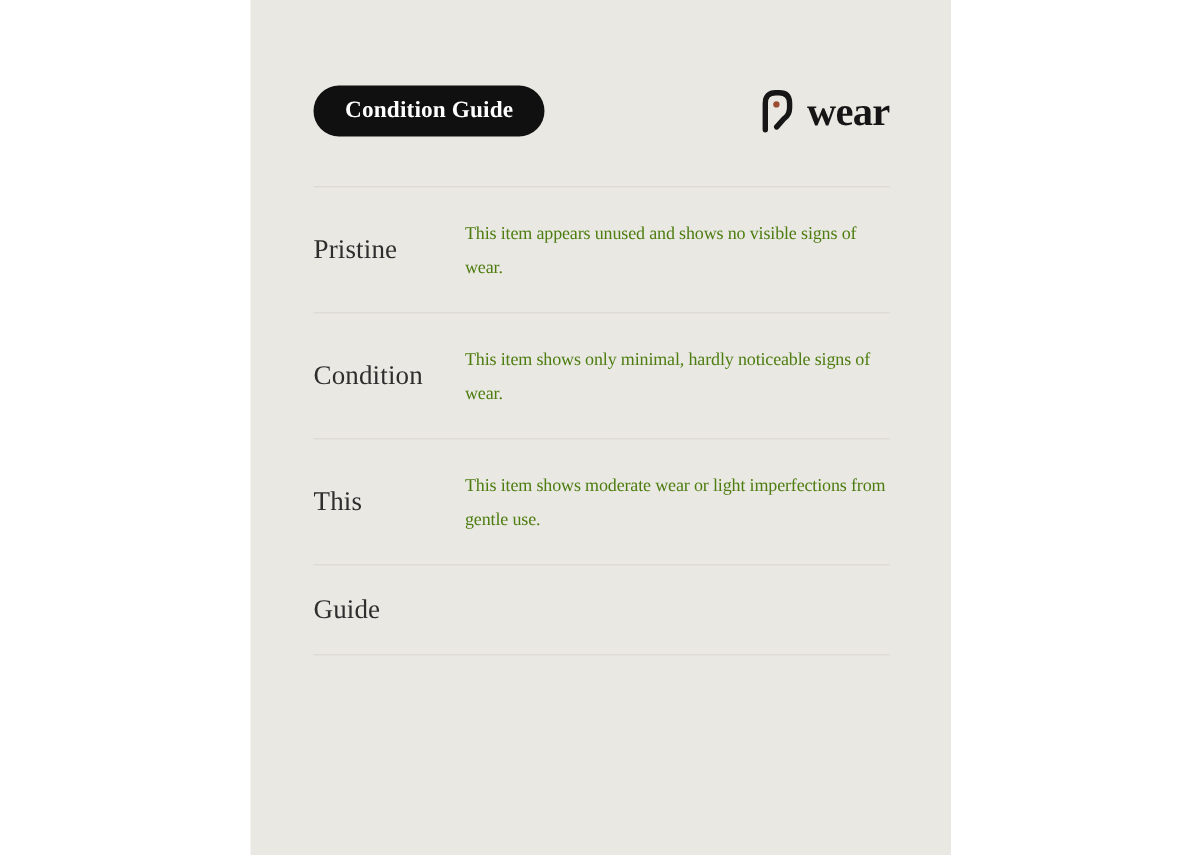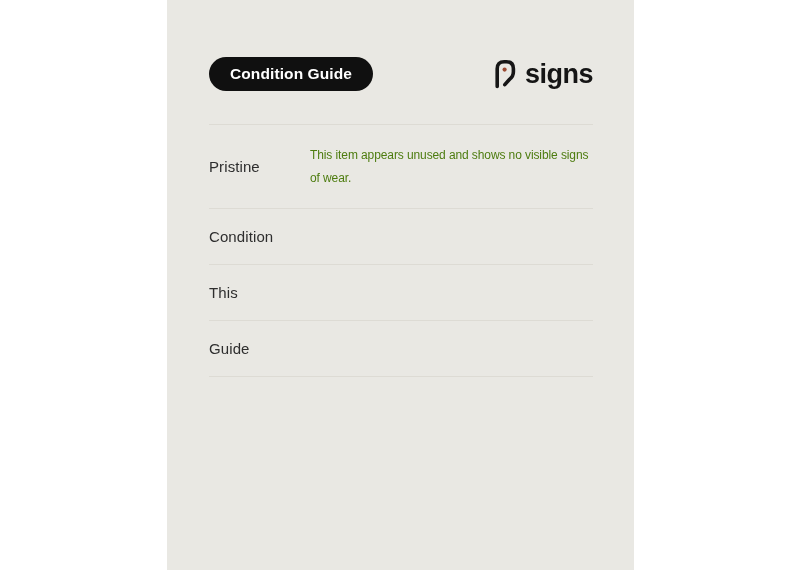--- a/index.html
+++ b/index.html
@@ -12,20 +12,21 @@
   .stage { position: relative; width: 800px; height: 570px; }
 
   .panel {
     position: absolute;
     left: 167px; top: 0;
     width: 467px; height: 570px;
     background: #e9e8e3;
   }
   .content {
     padding: 0 41px 0 42px;
+    font-family: Liberation Serif, serif;
   }
 
   
   .header {
     margin-top: 57px;
     height: 34px;
     display: flex;
     align-items: center;
     justify-content: space-between;
   }
@@ -62,21 +63,21 @@
   .rows { margin-top: 33px; }
   .row {
     display: flex;
     border-top: 1px solid #dddbd4;
     padding: 19px 0 19px 0;
   }
   .row-label {
     width: 101px;
     flex: 0 0 101px;
     align-self: center;
-    font-size: 15px;
+    font-size: 18px;
     font-weight: 500;
     color: #2e2e2e;
     letter-spacing: 0.1px;
   }
   .row-desc {
     flex: 1;
     font-size: 12px;
     font-weight: 500;
     line-height: 22.5px;
     color: #4d7c0f;
@@ -97,37 +98,39 @@
       <div class="header">
         <button class="pill">Condition Guide</button>
 
         <div class="brand">
           <span>
             <svg class="brand-icon" width="25" height="32" viewBox="0 0 25 32" aria-hidden="true">
               <path d="M4.2 28.5 L4.2 10.8 Q4.2 3.8 11.2 3.8 L13.4 3.8 Q20.4 3.8 20.4 10.8 L20.4 13.8 Q20.4 18.6 16.6 21.2 L11.8 26.6" fill="none" stroke="#161616" stroke-width="3.6" stroke-linecap="round" stroke-linejoin="round"></path>
               <circle cx="11.6" cy="11.6" r="2.1" fill="#9c4b33"></circle>
             </svg>
           </span>
-          <span class="brand-name">signs</span>
+          <span class="brand-name">wear</span>
         </div>
       </div>
 
       <div class="rows">
 
         <div class="row">
           <div class="row-label">Pristine</div>
           <div class="row-desc">This item appears unused and shows no visible signs of wear.</div>
         </div>
 
         <div class="row">
           <div class="row-label">Condition</div>
+          <div class="row-desc">This item shows only minimal, hardly noticeable signs of wear.</div>
         </div>
 
         <div class="row">
           <div class="row-label">This</div>
+          <div class="row-desc">This item shows moderate wear or light imperfections from gentle use.</div>
         </div>
 
         <div class="row">
           <div class="row-label">Guide</div>
         </div>
 
         <div class="end-divider"></div>
       </div>
 
     </div>

